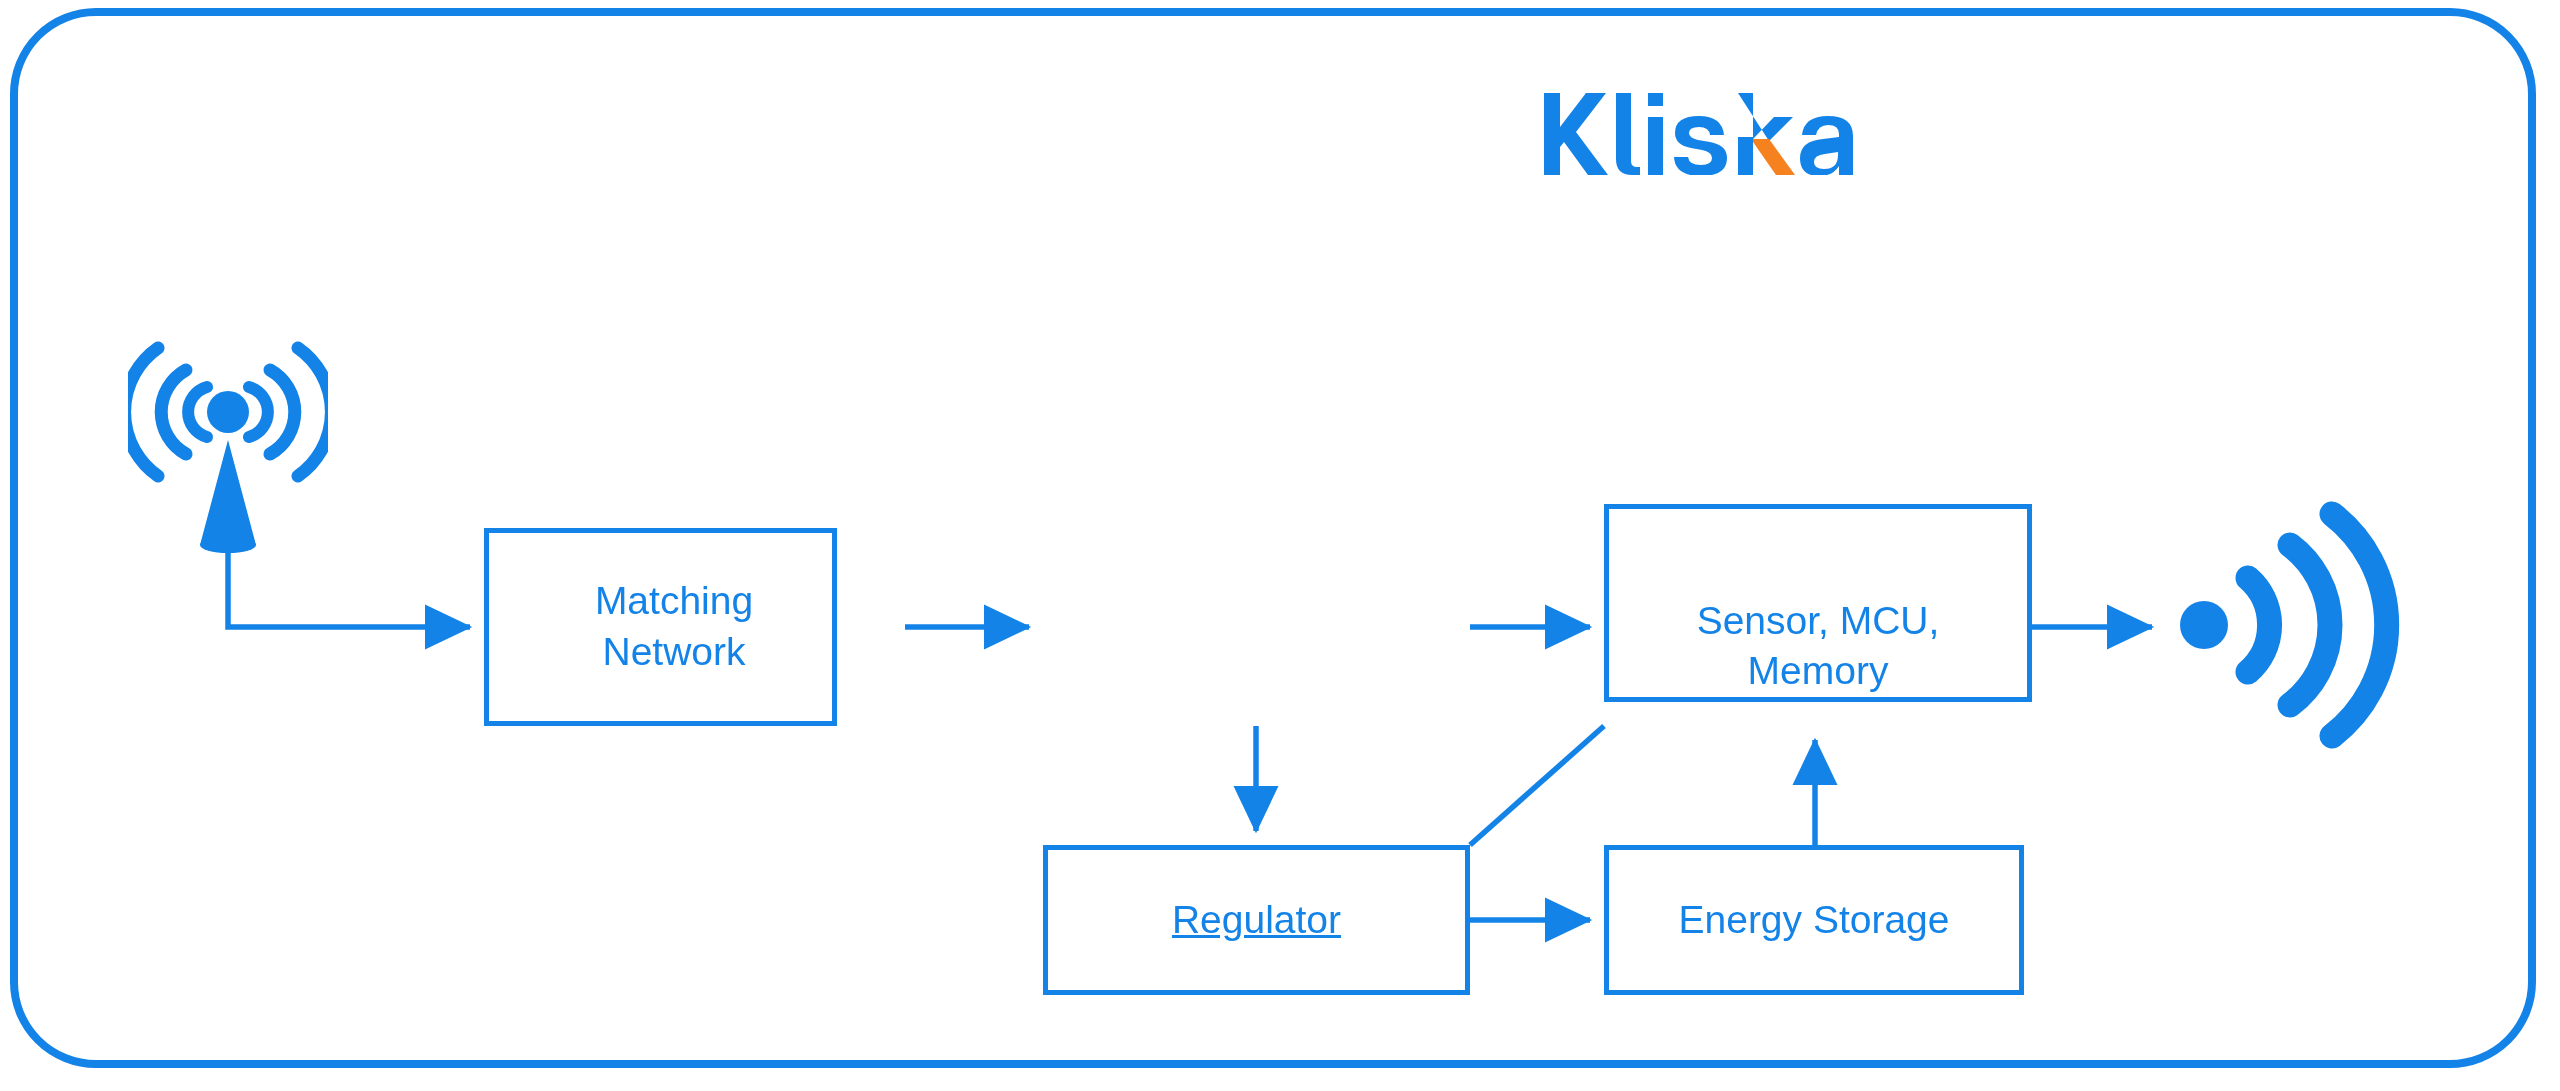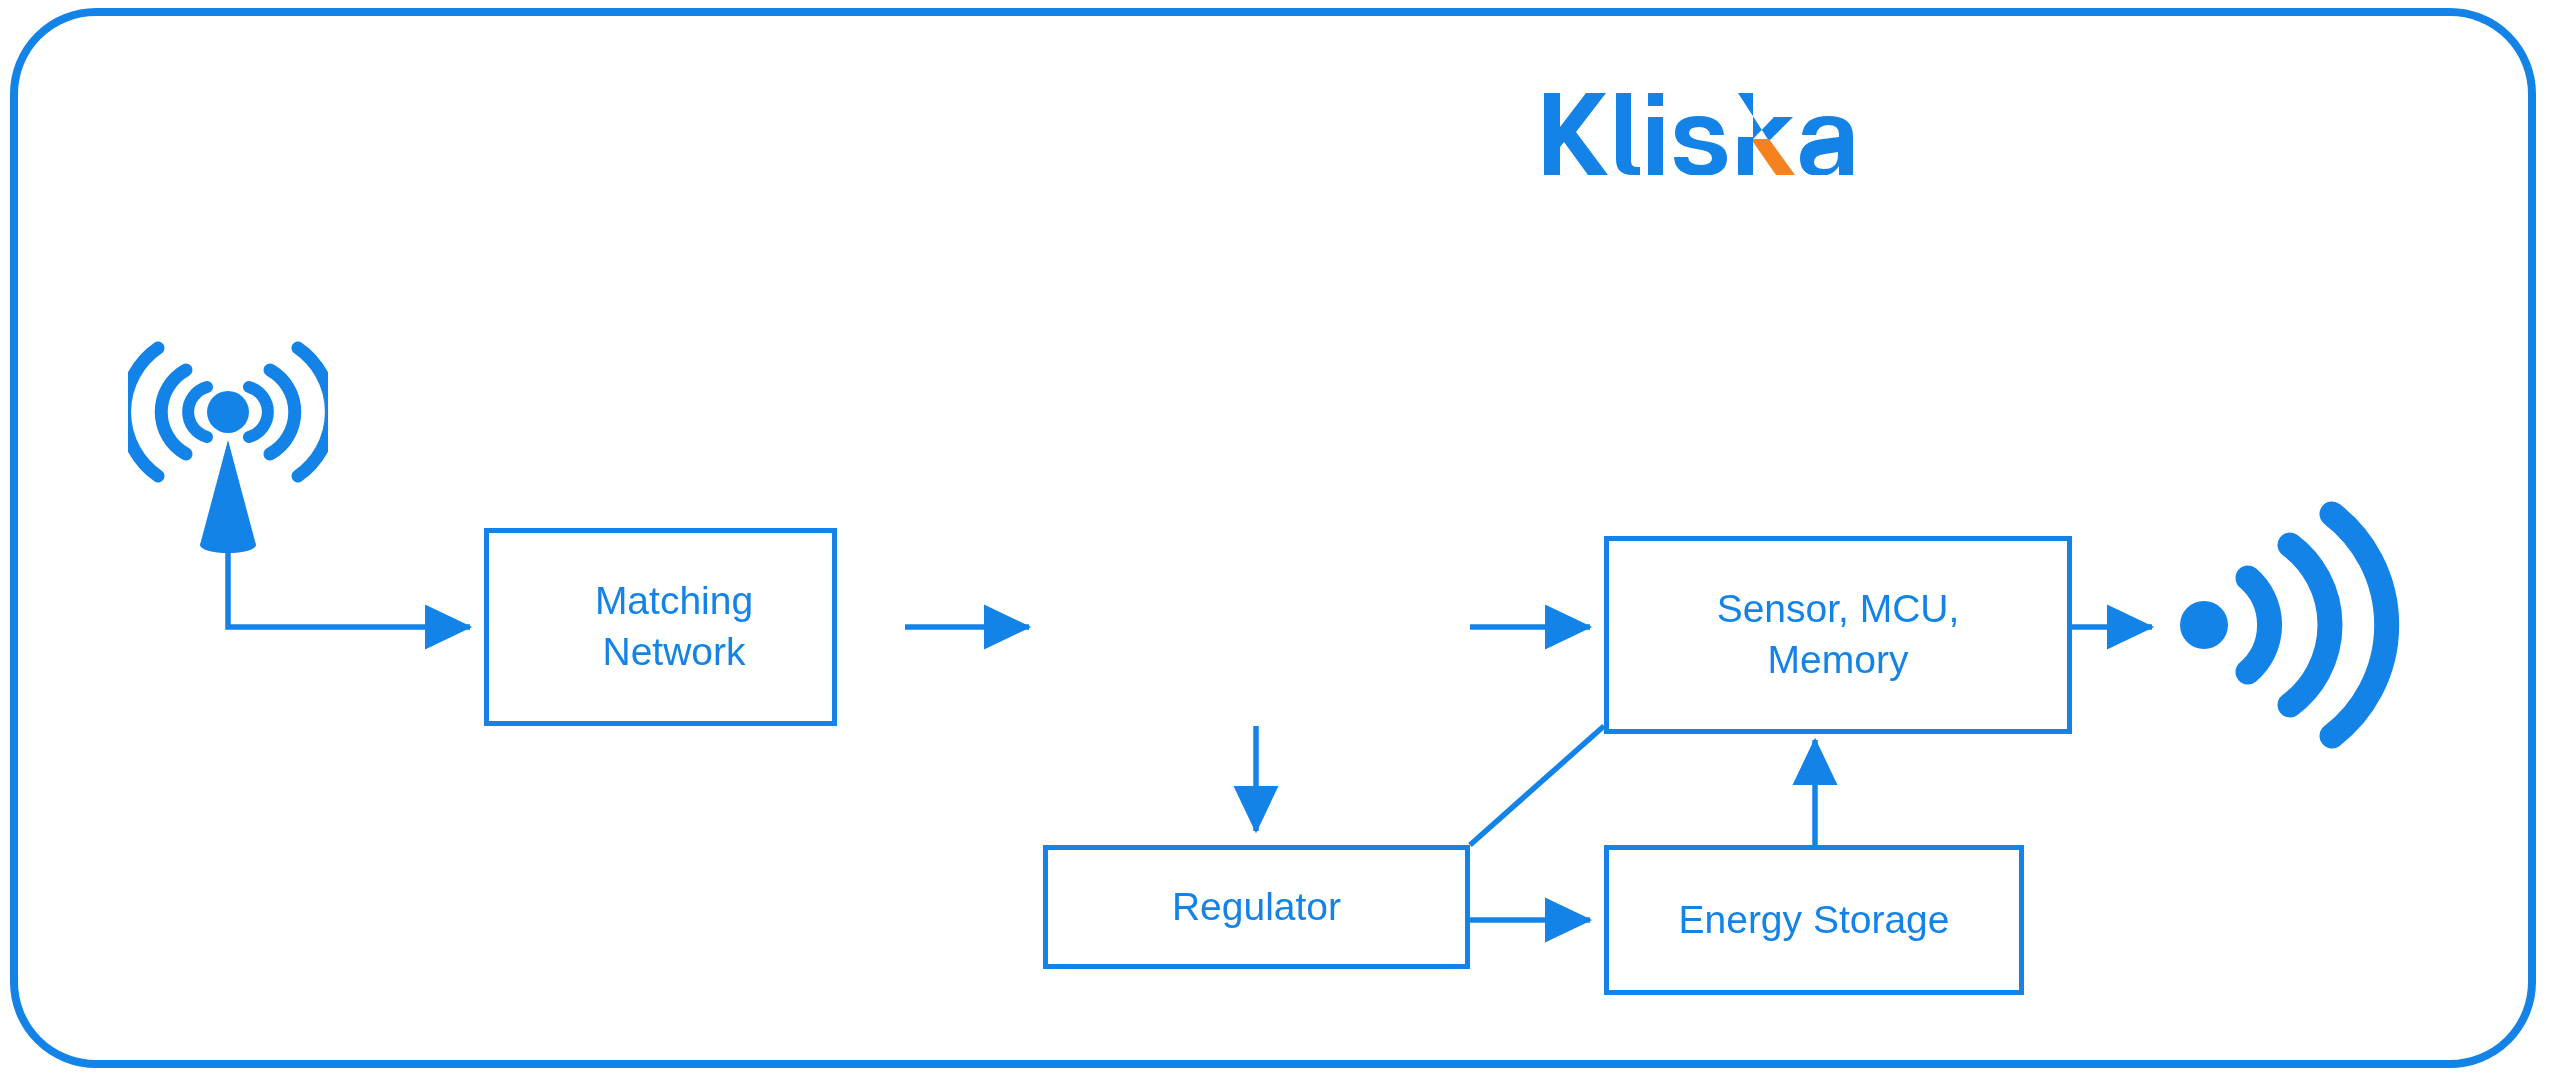--- a/index.html
+++ b/index.html
@@ -71,22 +71,22 @@
     color: #1383E8;
     font-family: "Liberation Sans", sans-serif;
     font-size: 39px;
     line-height: 1.30;
     font-weight: 400;
   }
   .node .label { display: block; white-space: pre-line; }
 
   #node-matching   { left: 484px;  top: 528px; width: 353px; height: 198px; padding-left: 27px; }
   #node-rectifier  { left: 1043px; top: 528px; width: 427px; height: 198px; }
-  #node-sensor     { left: 1604px; top: 536px; width: 468px; height: 198px; }
-  #node-regulator  { left: 1043px; top: 845px; width: 427px; height: 124px; }
+  #node-sensor     { left: 1604px; top: 504px; width: 428px; height: 198px; align-items: flex-end; }
+  #node-regulator  { left: 1043px; top: 845px; width: 427px; height: 150px; text-decoration: underline; }
   #node-storage    { left: 1604px; top: 845px; width: 420px; height: 150px; }
 
   .icon-layer { position: absolute; left: 0; top: 0; width: 2560px; height: 1091px; pointer-events: none; }
   .icon-antenna { position: absolute; left: 128px; top: 340px; width: 200px; height: 230px; }
   .icon-rfwave  { position: absolute; left: 2180px; top: 490px; width: 260px; height: 270px; }
 </style>
 </head>
 <body>
 
 <div id="stage">

